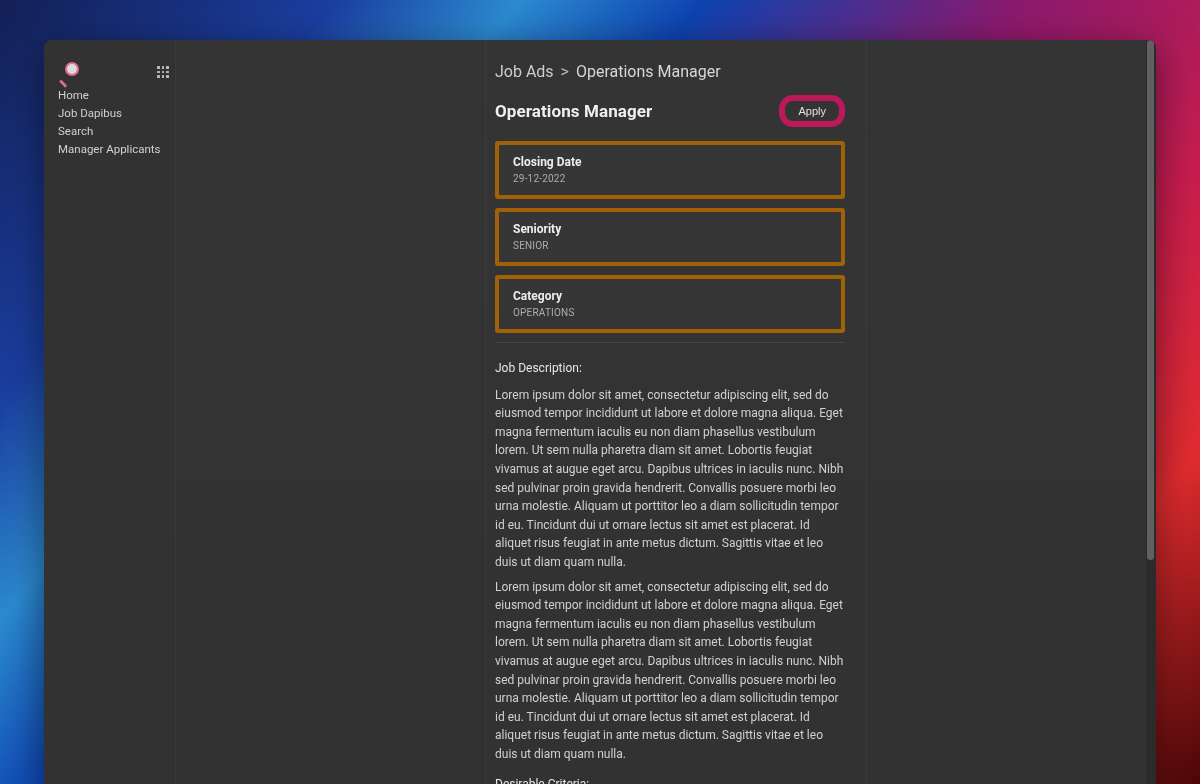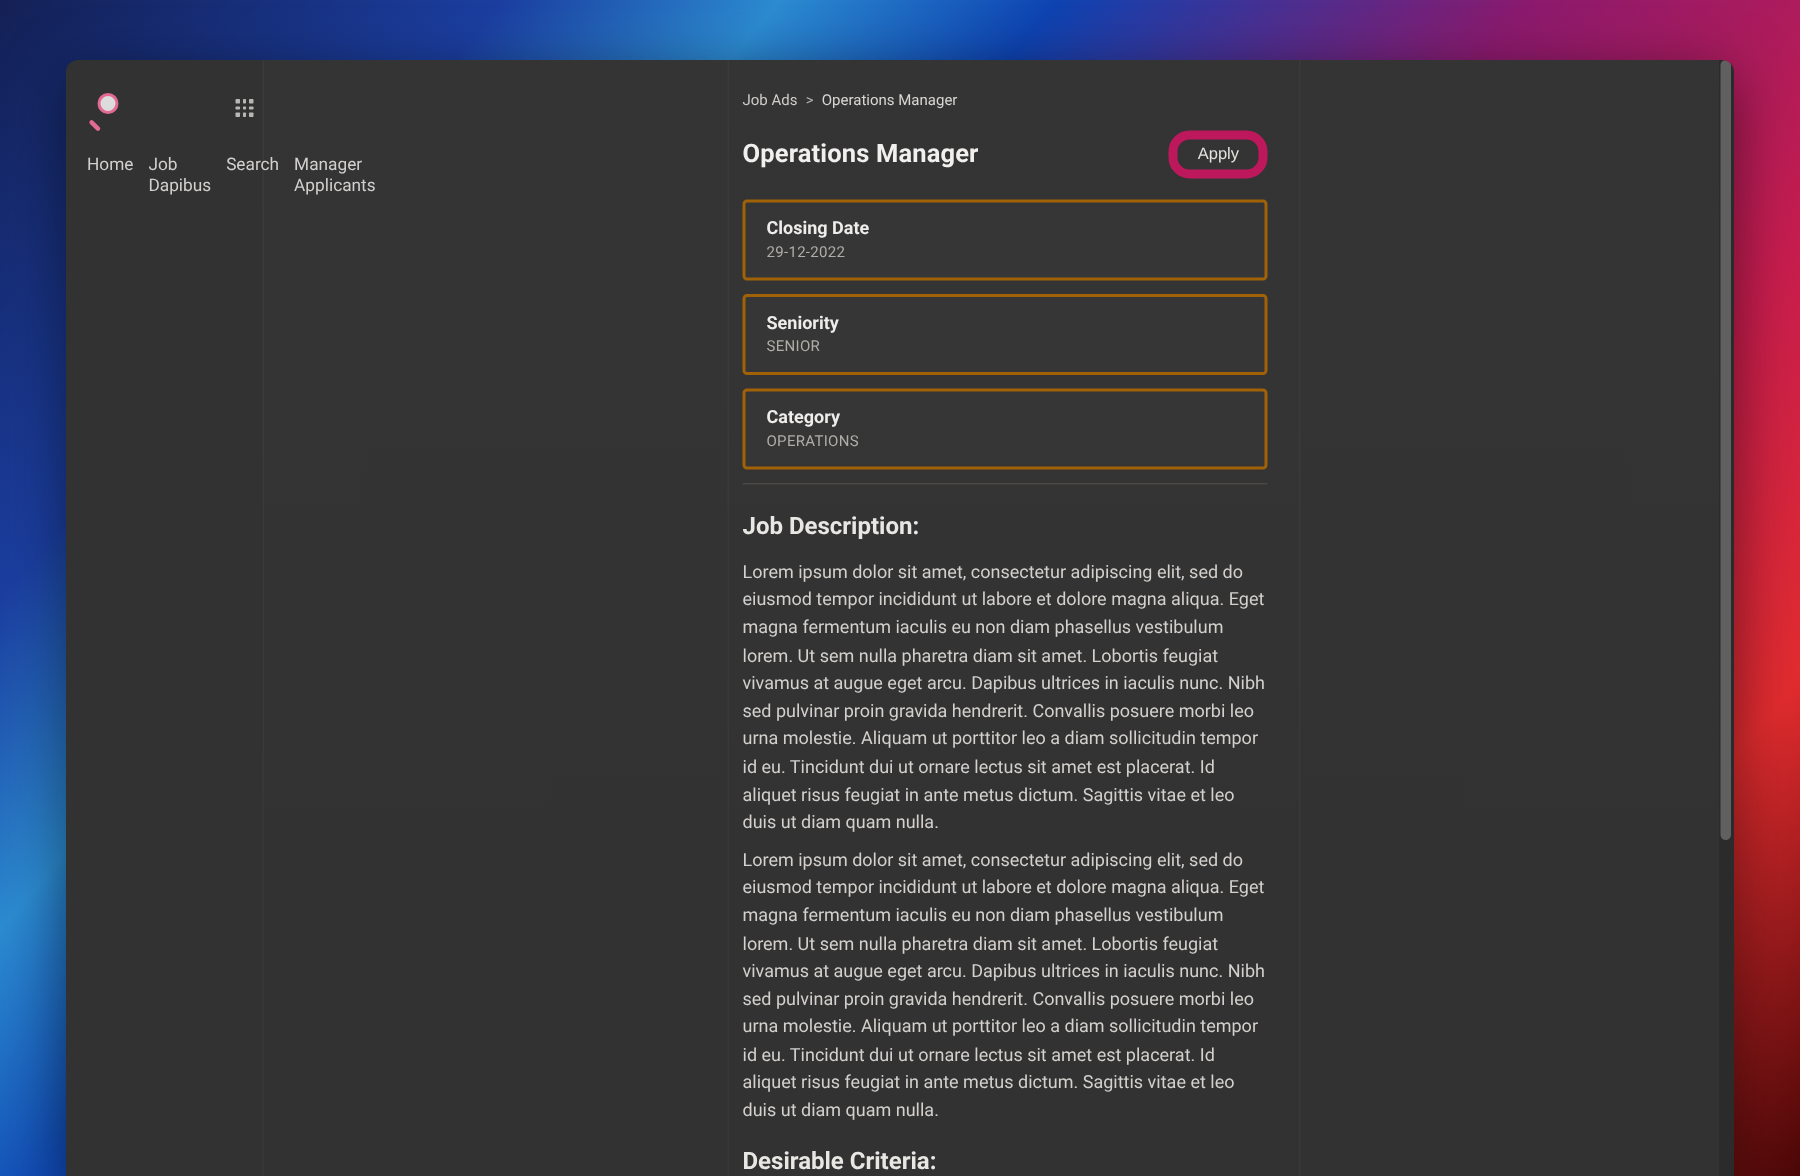--- a/index.html
+++ b/index.html
@@ -65,21 +65,21 @@
     transform-origin: left center;
     border-radius: 2px;
   }
   .grid-icon {
     width: 12px; height: 12px;
     display: grid; grid-template-columns: repeat(3, 2.5px); grid-template-rows: repeat(3, 2.5px);
     gap: 2px;
   }
   .grid-icon span { background: #b9b7b4; display:block; border-radius: 0.5px; }
 
-  .nav { margin-top: 14px; display: flex; flex-direction: row; gap: 10px; }
+  .nav { display: flex; flex-direction: column; }
   .nav a {
     display: block;
     font-size: 11.5px;
     color: #d2d0ce;
     text-decoration: none;
     padding: 2px 0;
   }
 
   
   .content-bg {
@@ -103,50 +103,50 @@
     overflow: hidden;
   }
   .page {
     position: absolute;
     left: 320px;
     width: 350px;
     top: 22px;
     bottom: 0;
     color: #d9d7d5;
   }
-  .crumbs { font-size: 10px; color: #cfccc9; margin-bottom: 14px; }
+  .crumbs { font-size: 16px; color: #cfccc9; margin-bottom: 14px; }
   .crumbs .sep { margin: 0 3px; color: #b9b6b3;}
   .crumbs .current { color: #d9d7d5; }
 
   .titlebar { display: flex; align-items: center; justify-content: space-between; margin-bottom: 14px;}
   .titlebar h1 { font-size: 17px; font-weight: 700; color: #f2f0ee; letter-spacing: .1px;}
   .apply-btn {
     border: 6px solid #be185d;
     background: transparent;
     color: #e4e2df;
     border-radius: 14px;
     padding: 4px 13px;
     font-size: 11px;
     cursor: pointer;
   }
 
   .card {
-    border: 2px solid #a16207;
+    border: 4px solid #a16207;
     border-radius: 3px;
     padding: 10px 14px 11px;
     margin-bottom: 9px;
     background: rgba(255,255,255,.01);
   }
   .card .label { font-size: 12px; font-weight: 700; color: #efedeb; }
   .card .value { font-size: 10px; color: #b0ada9; margin-top: 4px; letter-spacing: .2px;}
 
   .divider { border: none; border-top: 1px solid #4a4744; margin: 8px 0 16px;}
 
   .sections { font-size: 12px; line-height: 1.55; color: #d3d0cd; }
-  .sections h3 { font-size: 16px; font-weight: 700; color: #e9e7e4; margin: 12px 0 8px;}
+  .sections h3 { font-size: 12px; font-weight: 400; color: #e9e7e4; margin: 12px 0 8px;}
   .sections h3:first-child { margin-top: 0;}
   .sections p { margin-bottom: 6px;}
 </style>
 </head>
 <body>
 
 <div class="window">
 
   <div class="content-bg">
     <div class="bgcol a"></div>

